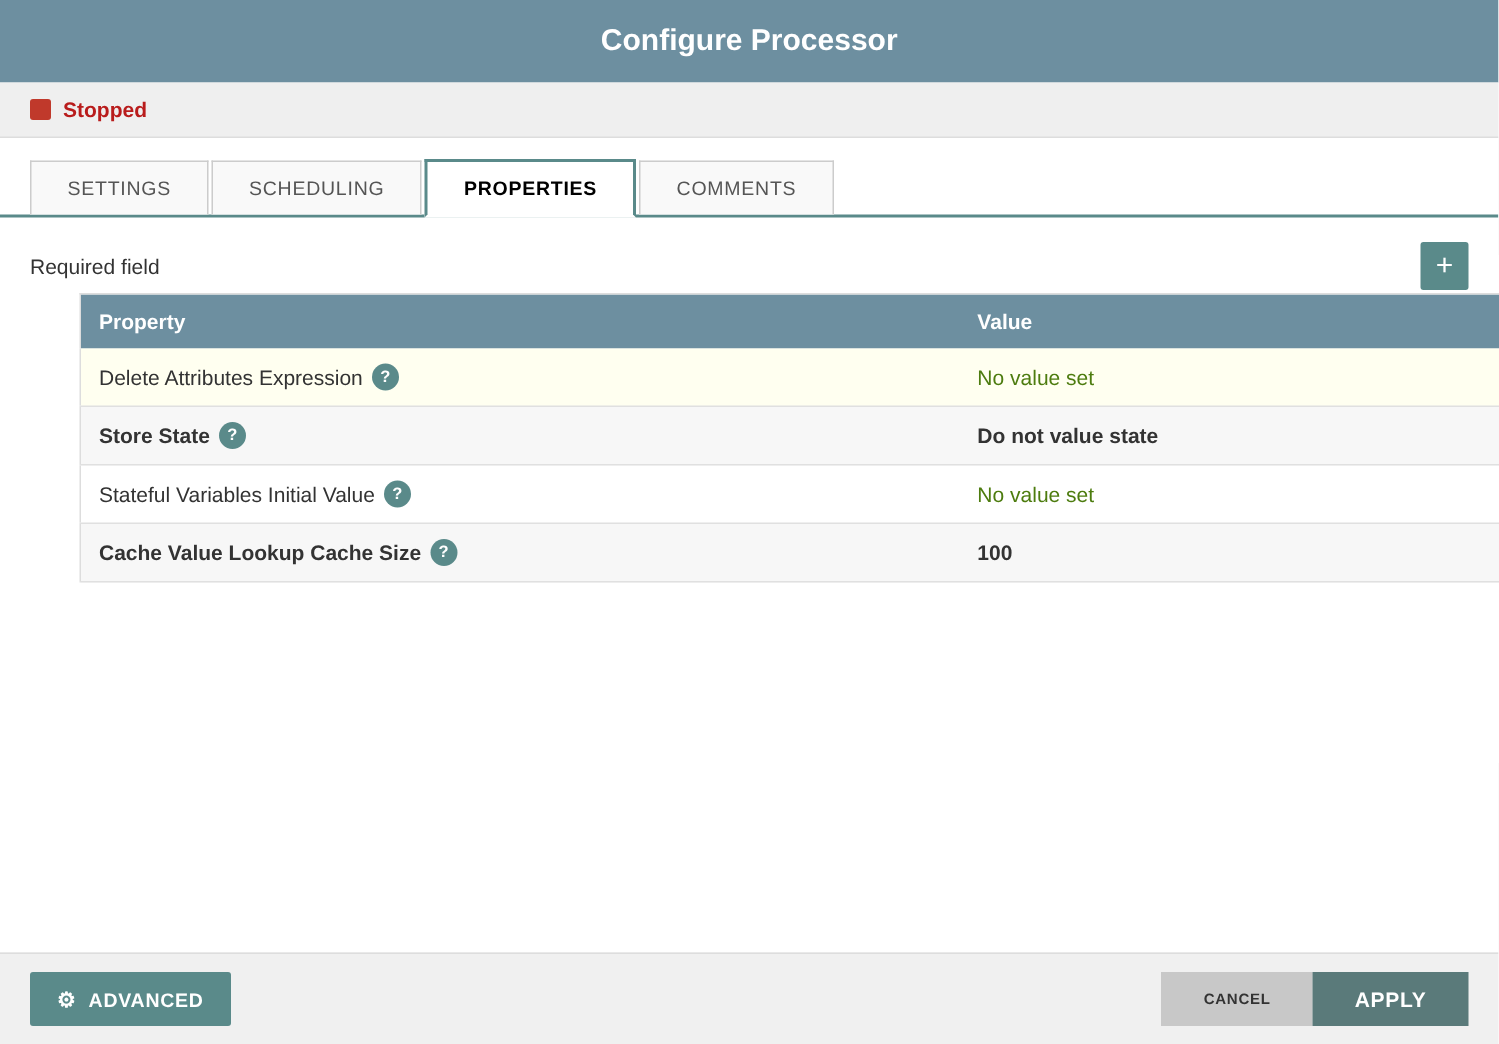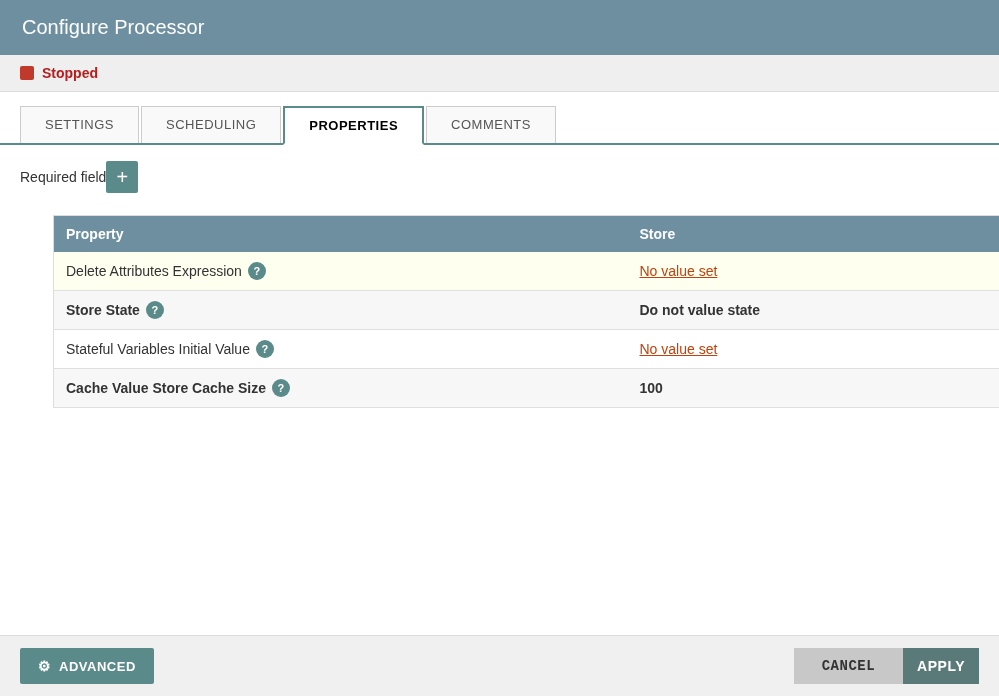--- a/index.html
+++ b/index.html
@@ -13,21 +13,22 @@
       display: flex;
       flex-direction: column;
     }
 
     
     .header {
       background: #6d8fa0;
       color: white;
       padding: 16px 22px;
       font-size: 20px;
-      font-weight: normal;
+      font-weight: bold;
+      text-align: center;
     }
 
     
     .status-bar {
       background: #efefef;
       padding: 10px 20px;
       display: flex;
       align-items: center;
       gap: 8px;
       border-bottom: 1px solid #ddd;
@@ -55,20 +56,21 @@
       overflow: hidden;
     }
 
     
     .tabs {
       display: flex;
       border-bottom: 2px solid #5a8a8a;
       padding: 0 20px;
       padding-top: 14px;
       gap: 0;
+      align-items: center;
     }
     .tab {
       padding: 10px 24px;
       cursor: pointer;
       border: 1px solid #ccc;
       background: #f9f9f9;
       color: #555;
       font-size: 13px;
       letter-spacing: 0.5px;
       font-weight: 500;
@@ -87,23 +89,23 @@
     
     .content-area {
       flex: 1;
       padding: 16px 20px;
       overflow-y: auto;
     }
 
     
     .required-field-bar {
       display: flex;
-      justify-content: flex-start;
-      align-items: center;
-      margin-bottom: 22px;
+      justify-content: space-between;
+      align-items: center;
+      margin-bottom: 2px;
     }
     .required-field-label {
       font-size: 14px;
       color: #333;
     }
     .add-button {
       width: 32px;
       height: 32px;
       background: #5a8a8a;
       color: white;
@@ -168,23 +170,22 @@
       display: inline-flex;
       align-items: center;
       justify-content: center;
       color: white;
       font-size: 11px;
       font-weight: bold;
       cursor: pointer;
       flex-shrink: 0;
     }
     .value-placeholder {
-      color: #c2410c;
+      color: #4d7c0f;
       font-style: normal;
-      text-decoration: underline;
     }
     .delete-icon {
       color: #5a8a8a;
       font-size: 16px;
       cursor: pointer;
     }
 
     
     .footer {
       background: #f0f0f0;
@@ -214,30 +215,29 @@
     .footer-right {
       display: flex;
       gap: 0;
     }
     .cancel-button {
       background: #c8c8c8;
       color: #333;
       border: none;
       padding: 10px 28px;
       cursor: pointer;
-      font-size: 14px;
+      font-size: 10px;
       font-weight: bold;
       letter-spacing: 0.5px;
-      font-family: Liberation Mono, monospace;
     }
     .apply-button {
       background: #5a7a7a;
       color: white;
       border: none;
-      padding: 10px 14px;
+      padding: 10px 28px;
       cursor: pointer;
       font-size: 14px;
       font-weight: bold;
       letter-spacing: 0.5px;
     }
   </style>
 </head>
 <body>
 
 <div class="header">
@@ -272,21 +272,21 @@
       <span class="required-field-label">Required field</span>
       <button class="add-button">
         <span>+</span>
       </button>
     </div>
 
     <table class="properties-table">
       <thead>
         <tr>
           <th>Property</th>
-          <th>Store</th>
+          <th>Value</th>
           <th style="width:50px;"></th>
         </tr>
       </thead>
       <tbody id="table-body">
       <tr class="highlight">
             <td>
       <div class="property-cell">
         <span>Delete Attributes Expression</span>
         <span class="help-icon">?</span>
       </div>
@@ -310,21 +310,21 @@
         <span>Stateful Variables Initial Value</span>
         <span class="help-icon">?</span>
       </div>
     </td>
             <td><span class="value-placeholder">No value set</span></td>
             <td></td>
           </tr>
           <tr class="bold-row">
             <td>
       <div class="property-cell">
-        <span>Cache Value Store Cache Size</span>
+        <span>Cache Value Lookup Cache Size</span>
         <span class="help-icon">?</span>
       </div>
     </td>
             <td><span>100</span></td>
             <td></td>
           </tr>
         </tbody>
     </table>
 
   </div>

